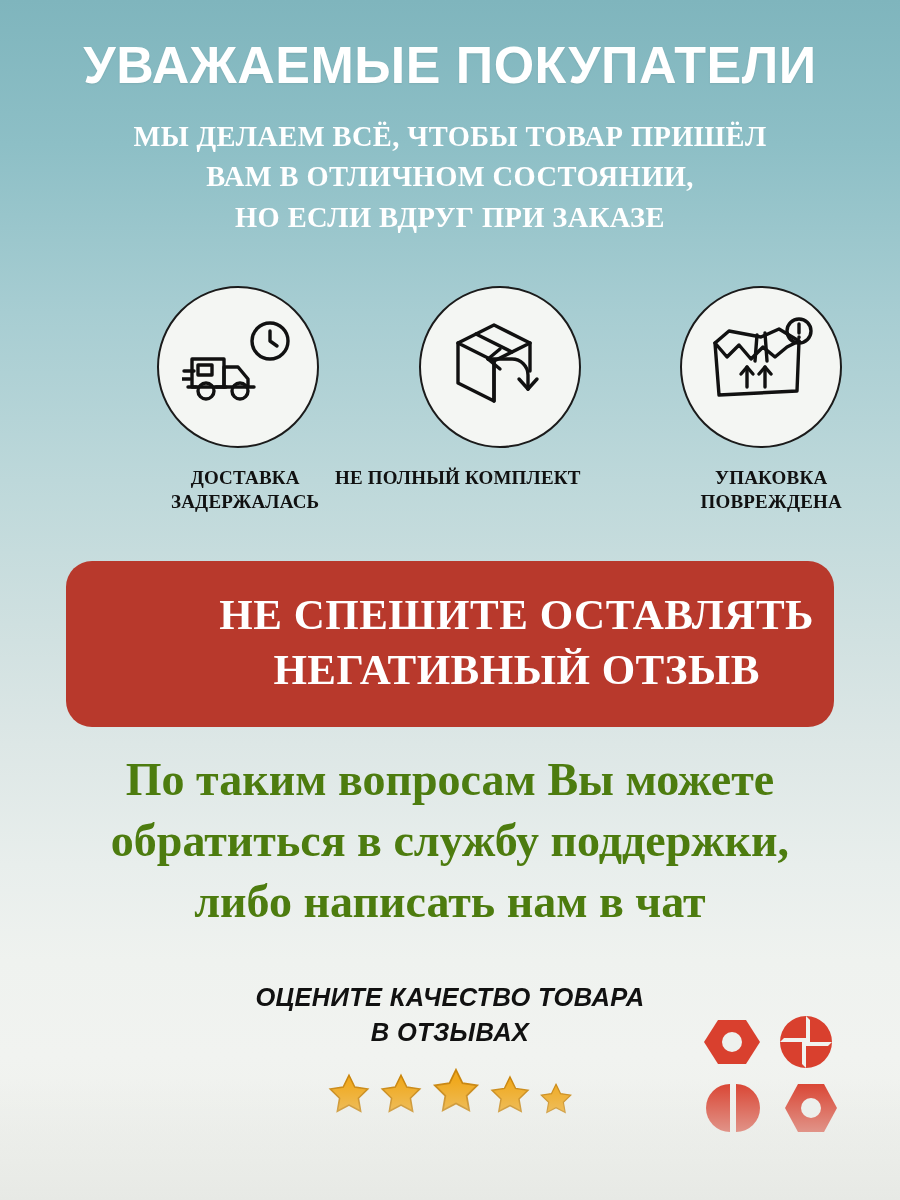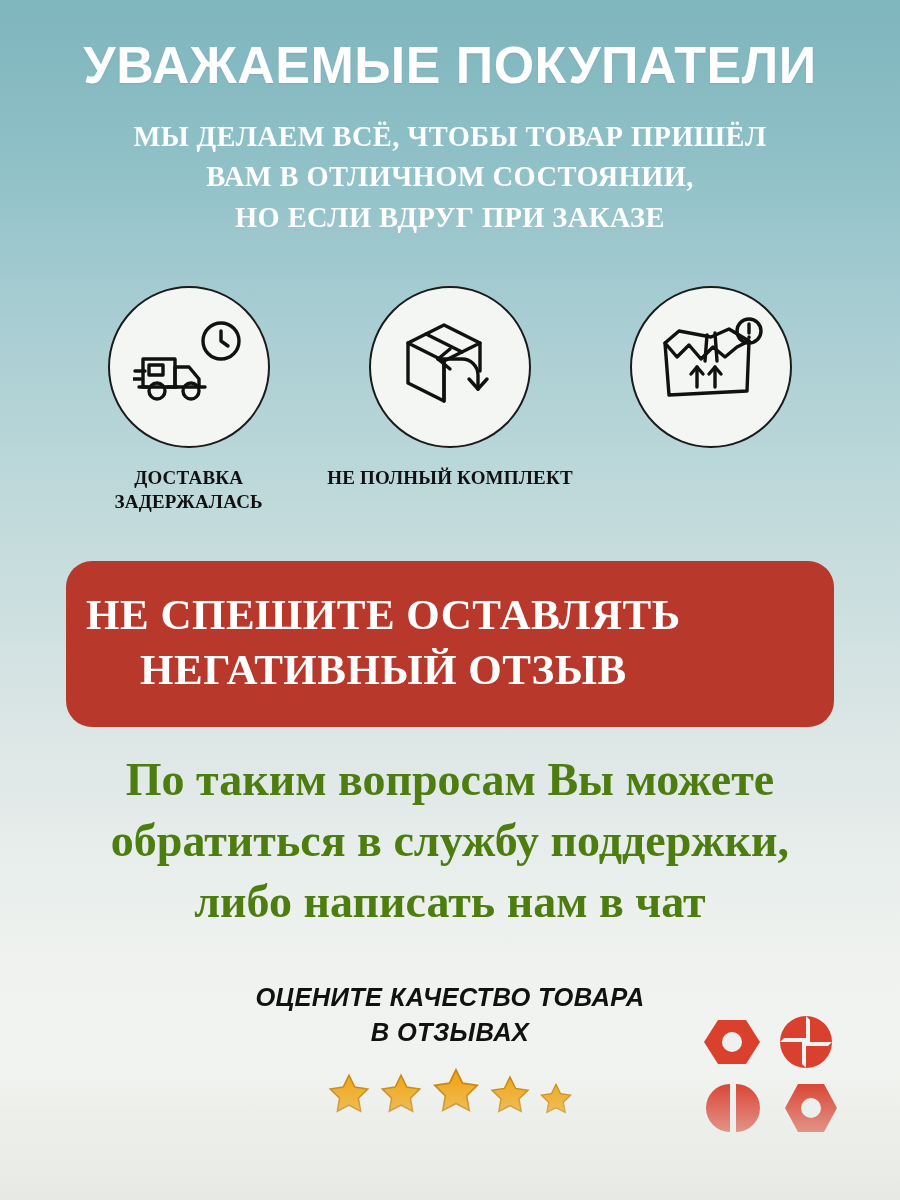--- a/index.html
+++ b/index.html
@@ -67,21 +67,21 @@
     display: flex;
     justify-content: space-between;
     align-items: flex-start;
     padding: 0 18px;
   }
 
   .icon-block {
     width: 270px;
     display: flex;
     flex-direction: column;
-    align-items: center;
+    align-items: flex-end;
   }
 
   .icon-circle {
     width: 162px;
     height: 162px;
     border-radius: 50%;
     background: #f4f6f3;
     border: 2.5px solid #1b1b1b;
     display: flex;
     align-items: center;
@@ -101,21 +101,21 @@
 
   
   .red-banner {
     margin-top: 46px;
     width: 768px;
     background: #b8392c;
     border-radius: 26px;
     padding: 26px 20px 30px;
     display: flex;
     align-items: center;
-    justify-content: flex-start;
+    justify-content: flex-end;
   }
 
   .red-banner-text {
     font-family: "Liberation Serif", serif;
     font-weight: 700;
     font-size: 43px;
     line-height: 1.28;
     color: #ffffff;
     text-align: center;
     letter-spacing: 0.5px;
@@ -276,20 +276,24 @@
               <path d="M60 70 V50"></path>
               <path d="M54 57 l6 -7 l6 7"></path>
 
               <circle cx="94" cy="14" r="12"></circle>
               <path d="M94 7 V16"></path>
               <path d="M94 20 v0.5"></path>
             </g>
           </svg>
         </span>
       </div>
+      <div class="icon-caption">
+        <div>УПАКОВКА</div>
+        <div>ПОВРЕЖДЕНА</div>
+      </div>
     </div>
 
   </div>
 
   <div class="red-banner">
     <div class="red-banner-text">
       <div>НЕ СПЕШИТЕ ОСТАВЛЯТЬ</div>
       <div>НЕГАТИВНЫЙ ОТЗЫВ</div>
     </div>
   </div>

